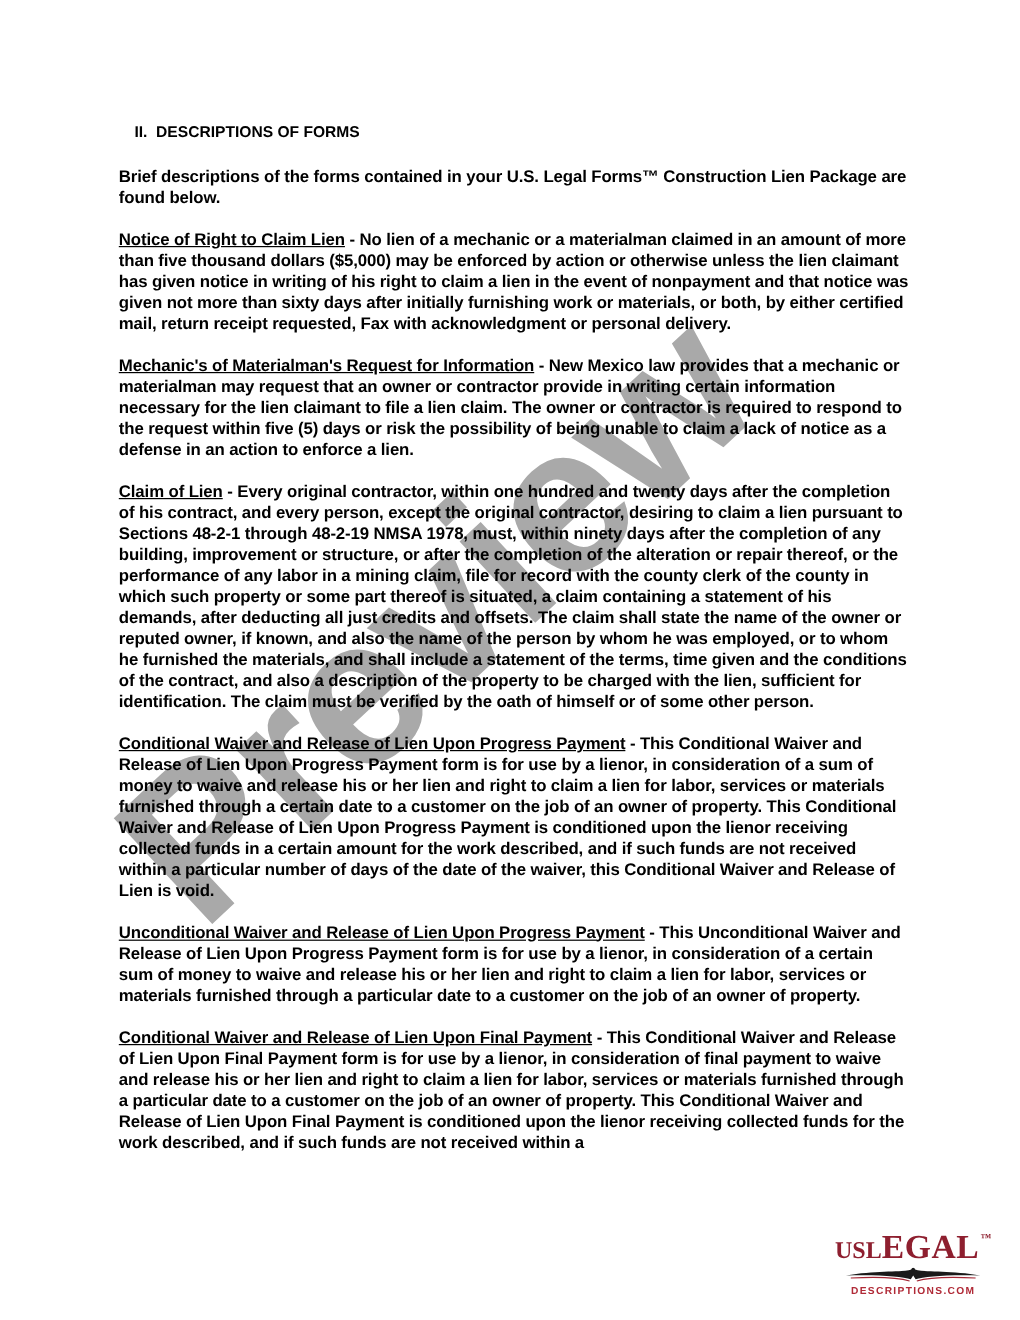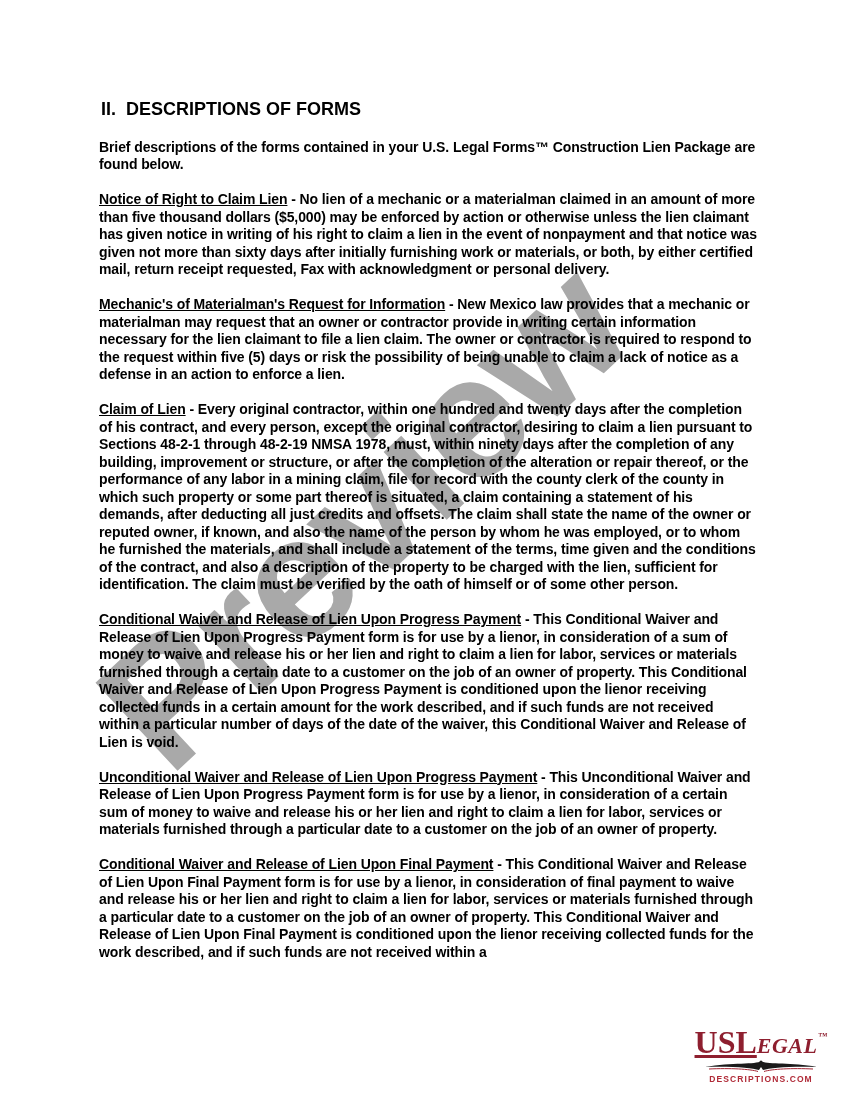--- a/index.html
+++ b/index.html
@@ -22,35 +22,35 @@
     font-family:"Liberation Sans","DejaVu Sans",sans-serif;
   }
 
   .content {
     position:absolute; left:99px; top:0;
     width:658px; padding-top:101px;
     font-size:14px; line-height:17.5px;
     letter-spacing:-0.1px; z-index:2;
   }
   .heading {
-    font-size:18px; line-height:17.5px; font-weight:bold;
+    font-size:13px; line-height:17.5px; font-weight:bold;
     letter-spacing:0; white-space:pre-wrap;
-    margin:0 0 20px 2px;
+    margin:0 0 20px 13px;
   }
   .para { margin:0 0 17.5px 0;font-weight:bold; }
   .form-title { text-decoration:underline;margin-top:12px; }
 
   
   .logo { position:absolute; left:694px; top:1026px; width:134px; text-align:center; z-index:2; }
   .brand {
     font-family:"Liberation Serif","DejaVu Serif",serif;
     color:#8e1f2f; font-weight:bold; line-height:1; white-space:nowrap;
   }
-  .brand-main { font-size:32px;text-decoration:underline; }
-  .brand-small { font-size:22px; letter-spacing:0.5px;font-style:italic; }
+  .brand-main { font-size:20px; }
+  .brand-small { font-size:28px; letter-spacing:0.5px; }
   .tm { font-size:9px; vertical-align:14px; margin-left:1px; }
   .eagle { display:block; margin:2px auto 0; }
   .logo-url {
     font-size:8.5px; font-weight:bold; color:#b02a37;
     letter-spacing:1.1px; margin-top:1px; white-space:nowrap;
   }
 </style>
 </head>
 <body>
 

